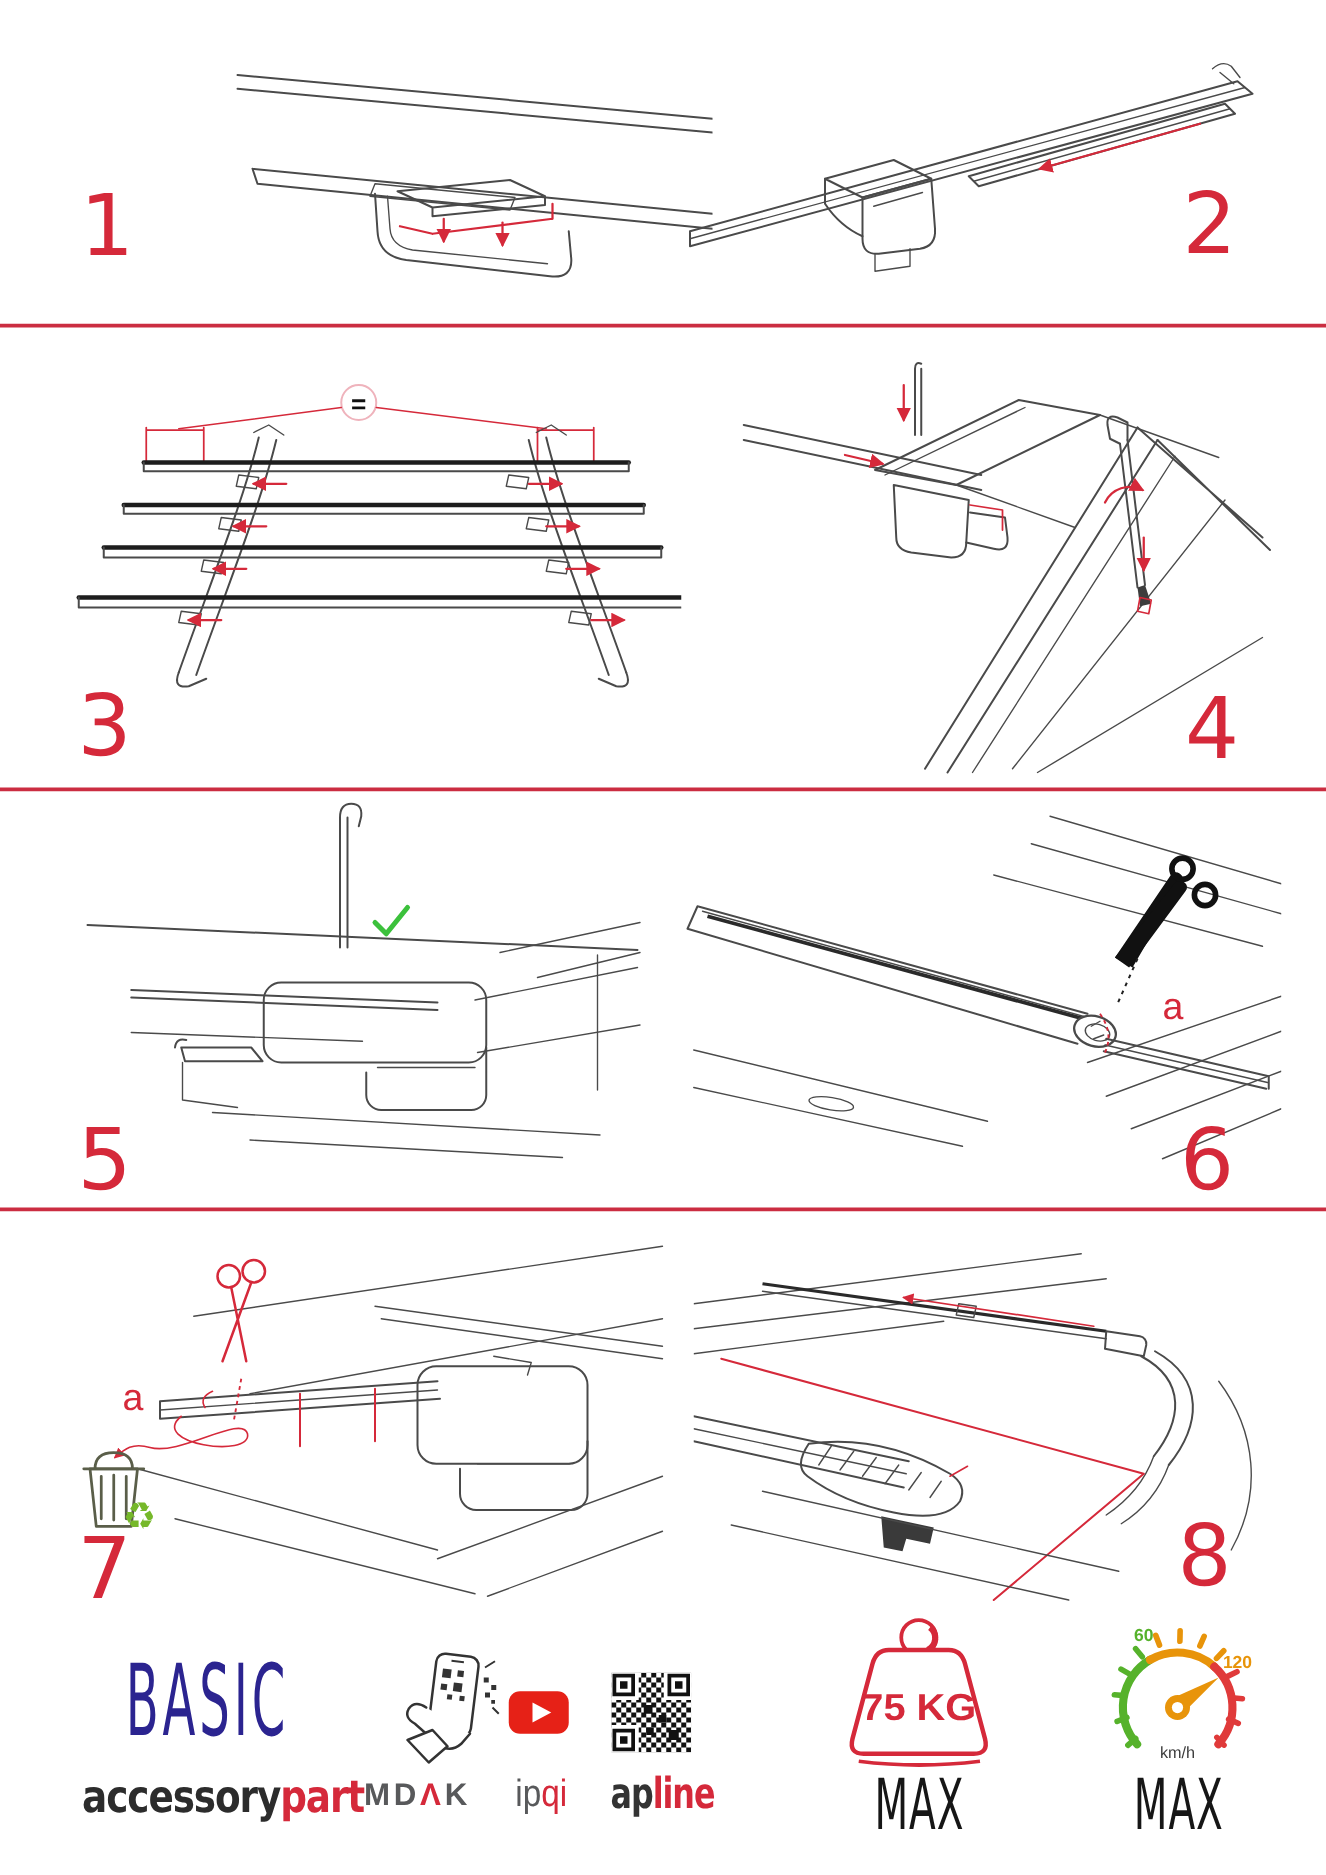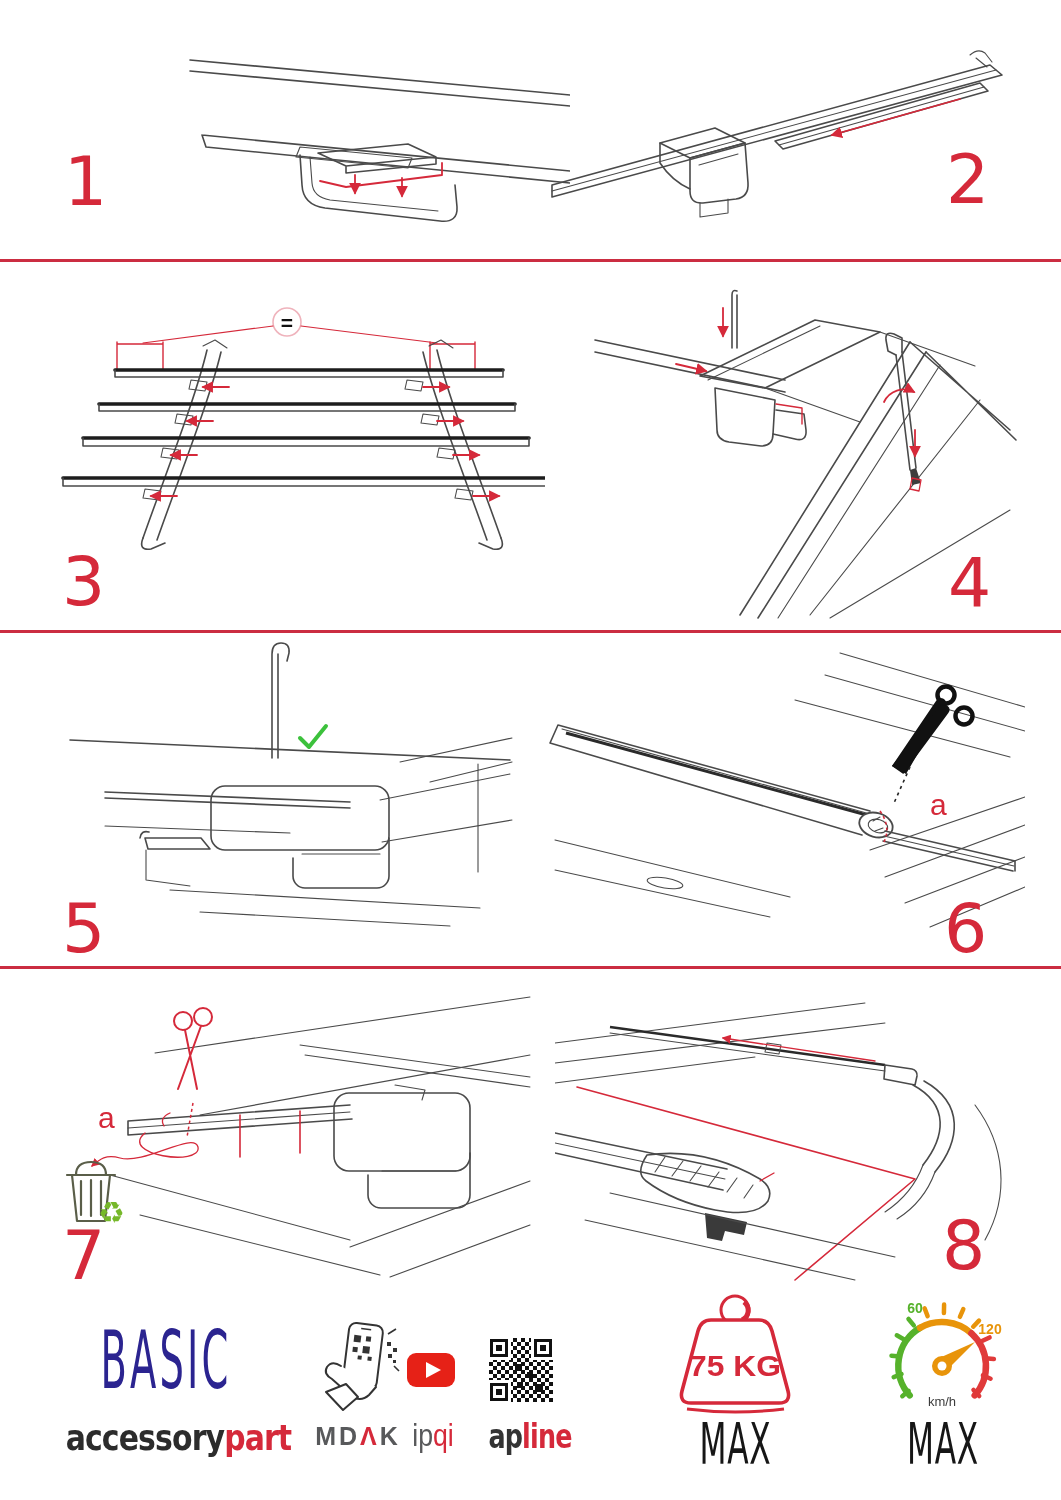--- a/index.html
+++ b/index.html
@@ -38,21 +38,21 @@
     color:var(--navy);font:400 62px/1.1 "DejaVu Sans",sans-serif;
     transform:scale(.62,1.28);transform-origin:center top;letter-spacing:5px;
   }
   .brand-sub{
     position:absolute;left:52px;top:1420px;width:228px;text-align:center;
     font:700 34px/1 "DejaVu Sans",sans-serif;letter-spacing:-1px;
     transform:scale(.88,1.05);transform-origin:center top;white-space:nowrap;
   }
   .brand-sub .p1{color:#2c2c2c}.brand-sub .p2{color:var(--red)}
   .mdak{
-    position:absolute;left:304px;top:1424px;width:108px;text-align:center;
+    position:absolute;left:280px;top:1424px;width:108px;text-align:center;
     font:700 25px/1 "Liberation Sans",sans-serif;color:#58595b;letter-spacing:3px;
   }
   .mdak .p2{color:var(--red)}
   .ipqi{
     position:absolute;left:403px;top:1421px;width:60px;text-align:center;
     font:400 29px/1 "Liberation Sans",sans-serif;color:#58595b;
     transform:scale(.92,1.05);transform-origin:center top;
   }
   .ipqi .p2{color:var(--red)}
   .apline{

